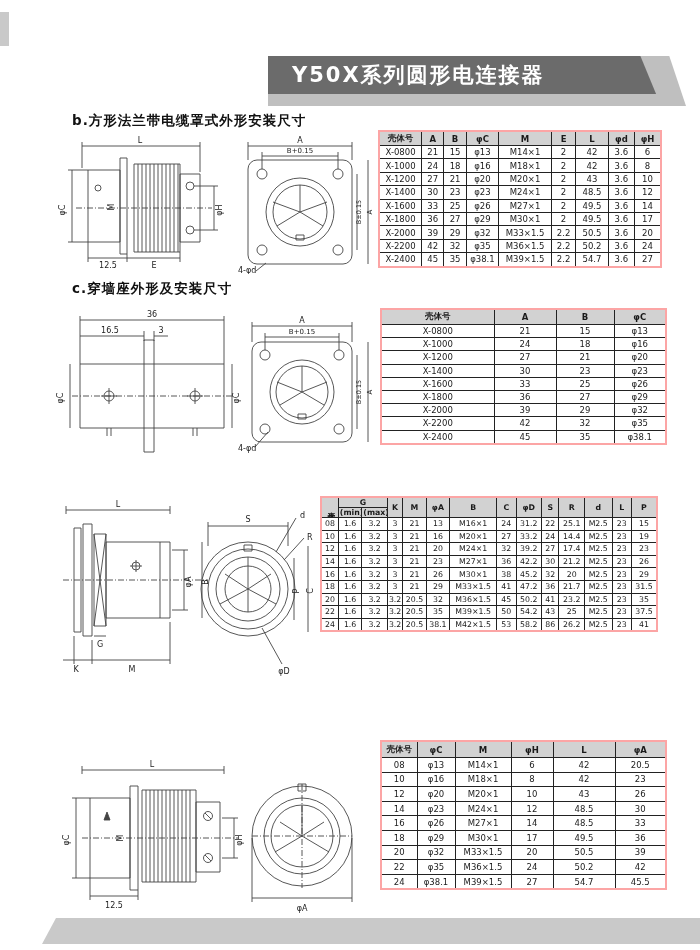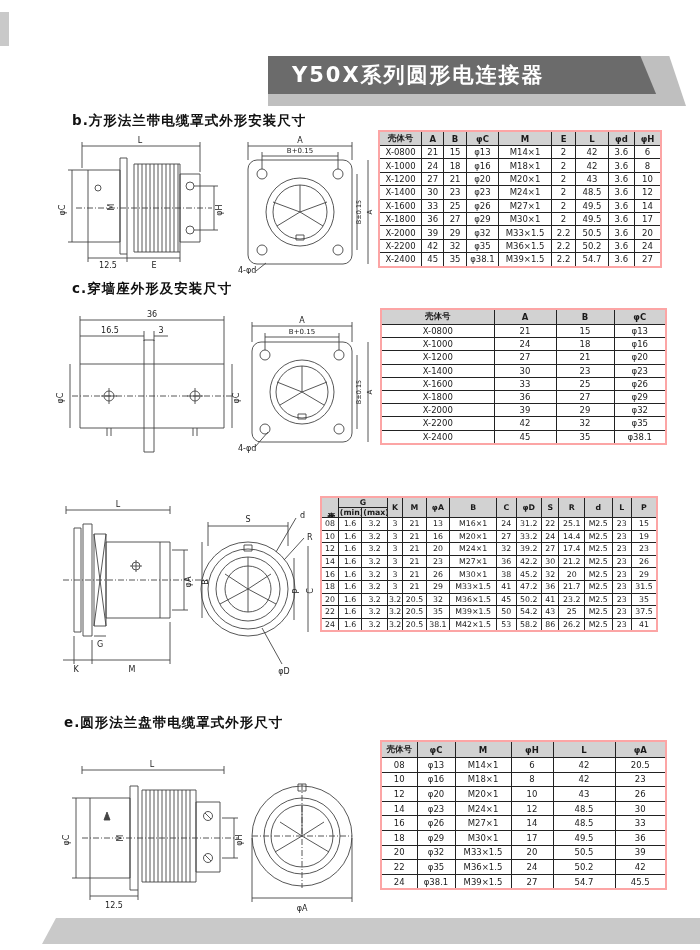--- a/index.html
+++ b/index.html
@@ -598,21 +598,20 @@
           <td>58.2</td>
           <td>86</td>
           <td>26.2</td>
           <td>M2.5</td>
           <td>23</td>
           <td>41</td>
         </tr>
       </tbody>
   </table>
 
-  <div class="sec-title" style="left:64px;top:714px;">e.圆形法兰盘带电缆罩式外形尺寸</div>
 
   <svg class="draw" style="left:52px;top:756px;" width="318" height="164" viewBox="0 0 318 164" fill="none" stroke="#444" stroke-width="0.9">
 
     <line x1="30" y1="14" x2="172" y2="14"></line>
       <line x1="30" y1="10" x2="30" y2="18"></line>
       <line x1="172" y1="10" x2="172" y2="18"></line>
     <text x="100" y="11" text-anchor="middle">L</text>
     <rect x="38" y="42" width="40" height="80"></rect>
     <path d="M55 56l-3 8h6z" fill="#444"></path>
     <rect x="78" y="30" width="8" height="104"></rect>

